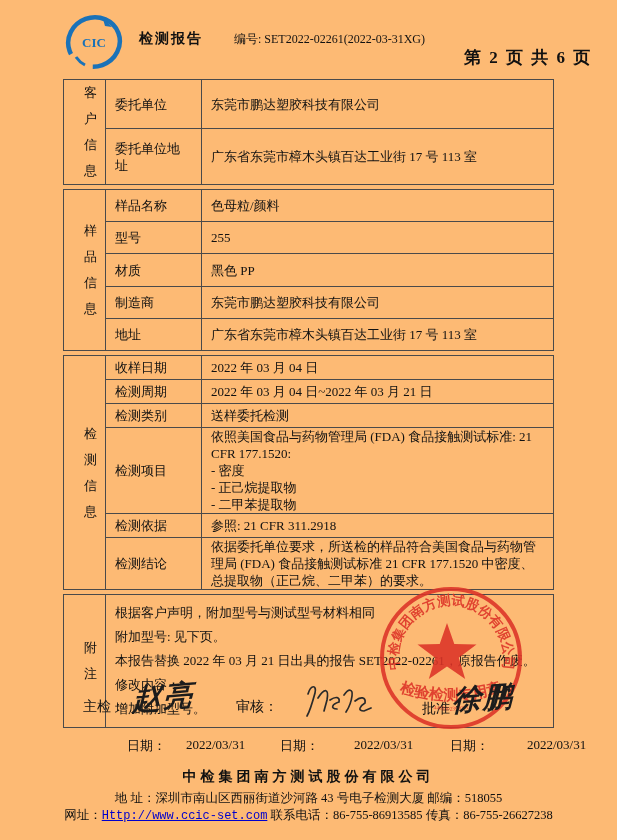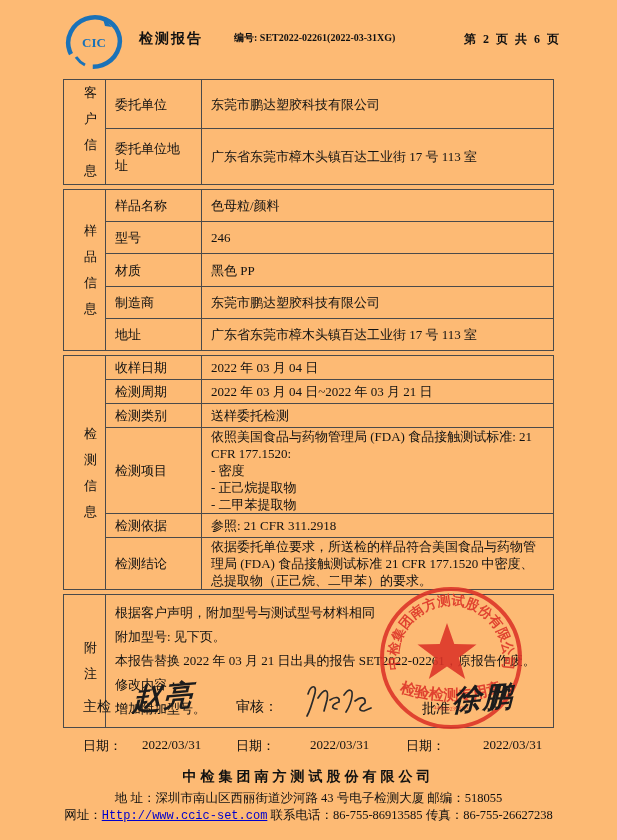--- a/index.html
+++ b/index.html
@@ -4,34 +4,34 @@
 <style>
   html,body{margin:0;padding:0;background:#e8e8e8;}
   .page{
     position:relative;width:617px;height:840px;background:#fdba74;
     font-family:"Liberation Serif","DejaVu Serif",serif;color:#111;
     margin:0 auto;overflow:hidden;
   }
   
   .logo{position:absolute;left:60px;top:13px;width:68px;height:58px;}
   .report-title{position:absolute;left:139px;top:30px;font-size:14px;font-weight:bold;letter-spacing:2px;}
-  .report-no{position:absolute;left:234px;top:31px;font-size:10px;font-weight:bold;}
-  .page-info{position:absolute;left:464px;top:31px;font-size:12px;font-weight:bold;letter-spacing:2px;}
+  .report-no{position:absolute;left:234px;top:31px;font-size:12px;font-weight:normal;}
+  .page-info{position:absolute;left:464px;top:46px;font-size:17px;font-weight:bold;letter-spacing:2px;}
   
   .tables{position:absolute;left:63px;top:79px;width:491px;}
   table{border-collapse:collapse;table-layout:fixed;width:491px;margin-bottom:4px;}
   td{border:1px solid #4a4a4a;font-size:13px;padding:0 9px;vertical-align:middle;line-height:17px;}
   td.sec{width:42px;text-align:right;padding:0 8px;line-height:26px;}
   td.lbl{width:96px;}
   td.val{}
   .preline{white-space:pre-line;}
   .notes-cell{line-height:24px;padding:6px 9px;vertical-align:top;white-space:pre-line;}
   
   .siglabel{position:absolute;font-size:14px;}
-  .sigdate{position:absolute;font-size:13px;}
+  .sigdate{position:absolute;font-size:13px;margin-left:44px;}
   .handname{position:absolute;font-size:29px;color:#1c1c1c;font-style:italic;
             font-weight:bold;transform:rotate(-5deg) skewX(-6deg);letter-spacing:2px;}
   .scribble{position:absolute;}
   
   .stamp{position:absolute;left:364px;top:586px;opacity:0.88;z-index:6;pointer-events:none;}
   
   .footer-line{position:absolute;left:0;width:617px;text-align:center;}
   .f-company{top:768px;font-size:14px;font-weight:bold;letter-spacing:4px;}
   .f-address{top:790px;font-size:12.5px;}
   .f-contact{top:807px;font-size:12.5px;}
@@ -80,21 +80,21 @@
           <col>
         </colgroup>
       <tbody>
           <tr style="height:32px">
         <td class="sec" rowspan="5">样品信息</td>
         <td class="lbl">样品名称</td>
         <td class="val">色母粒/颜料</td>
       </tr>
       <tr style="height:32px">
         <td class="lbl">型号</td>
-        <td class="val">246</td>
+        <td class="val">255</td>
       </tr>
       <tr style="height:33px">
         <td class="lbl">材质</td>
         <td class="val">黑色 PP</td>
       </tr>
       <tr style="height:32px">
         <td class="lbl">制造商</td>
         <td class="val">东莞市鹏达塑胶科技有限公司</td>
       </tr>
       <tr style="height:32px">

